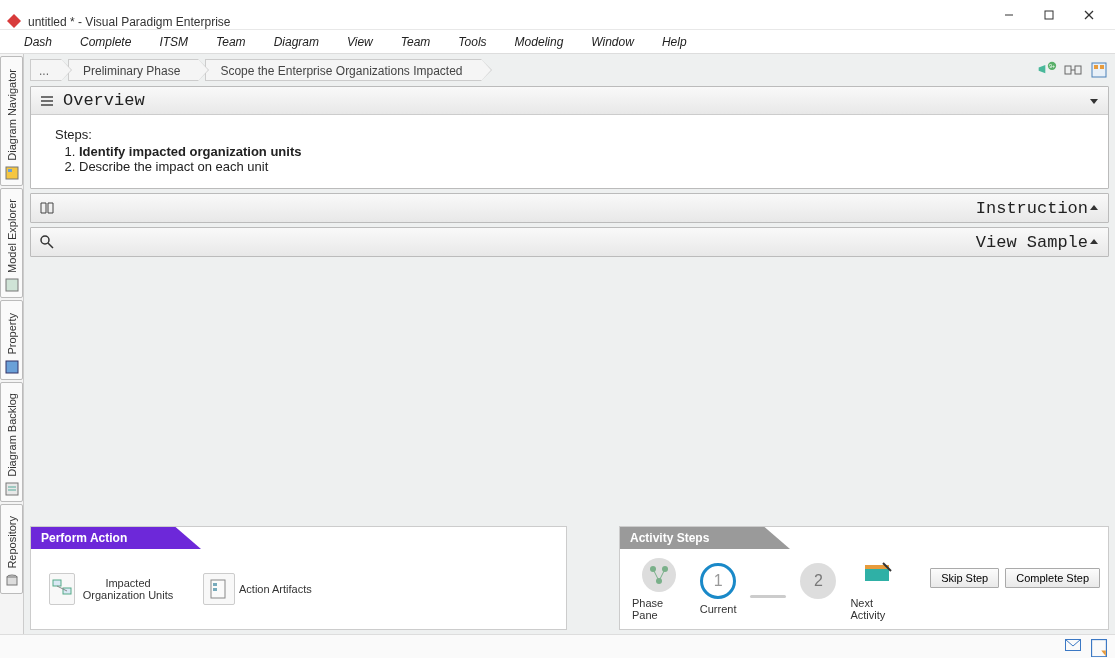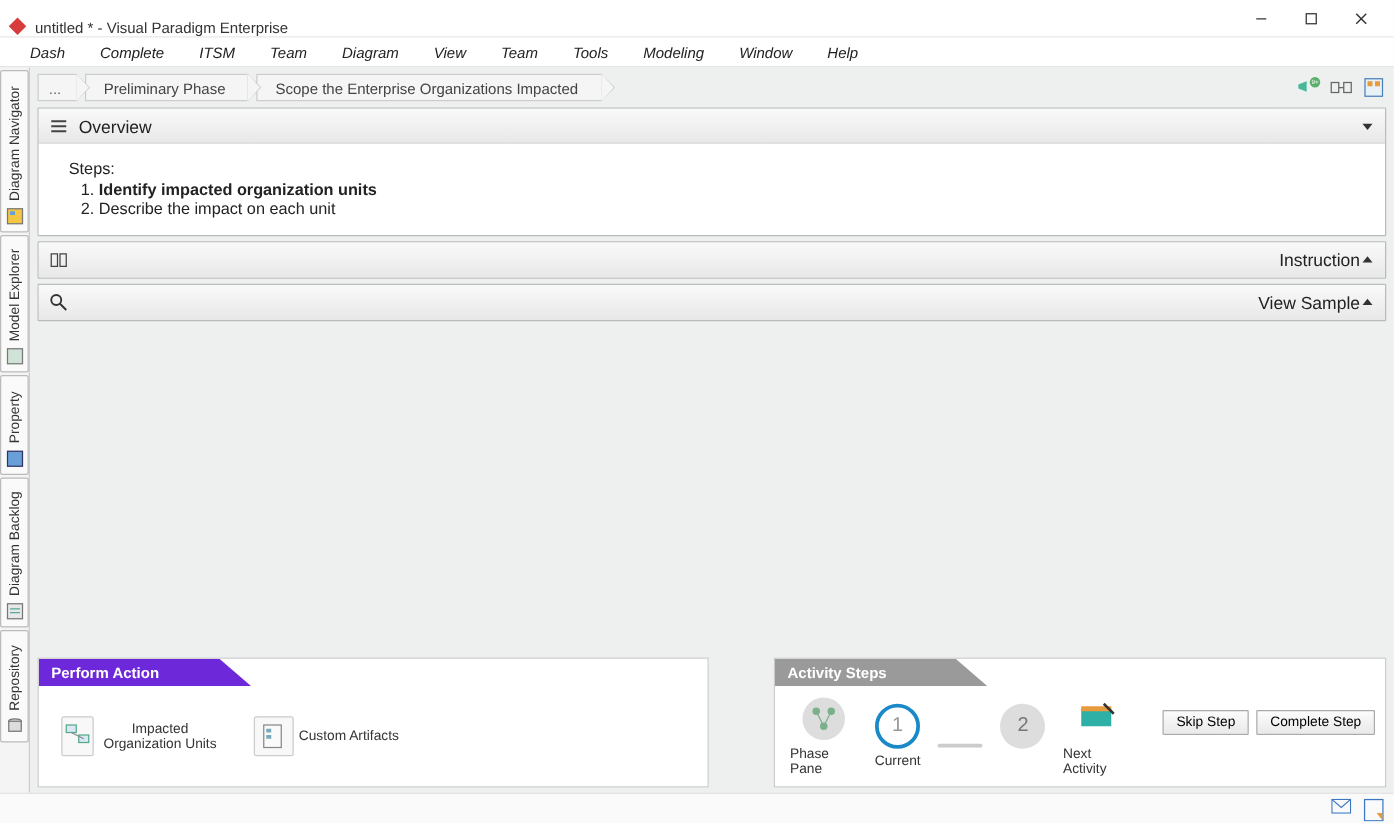--- a/index.html
+++ b/index.html
@@ -30,21 +30,21 @@
 .crumb.first { padding: 0 12px 0 8px; color:#666; }
 .crumb::after { content: ""; position: absolute; right: -10px; top: -1px; border-top: 11px solid transparent; border-bottom: 11px solid transparent; border-left: 10px solid #f5f5f5; z-index: 2; }
 .crumb::before { content: ""; position: absolute; right: -11px; top: -1px; border-top: 11px solid transparent; border-bottom: 11px solid transparent; border-left: 11px solid #ccc; z-index: 1; }
 .crumb-actions { display: flex; gap: 6px; align-items: center; }
 .crumb-actions .act { width: 20px; height: 18px; display: flex; align-items: center; justify-content: center; cursor: pointer; }
 
 .panel { border: 1px solid #bbb; border-radius: 1px; background: #fff; }
 .panel .phead { height: 28px; display: flex; align-items: center; padding: 0 8px; background: linear-gradient(#f9f9f9, #e8e8e8); border-bottom: 1px solid #ccc; cursor: pointer; }
 .panel.collapsed .phead { border-bottom: none; text-align: right; }
 .panel .phead .pico { width: 16px; height: 16px; margin-right: 8px; display: flex; align-items: center; justify-content: center; }
-.panel .phead .ptitle { flex: 1; font-size: 14px; color: #222; }
+.panel .phead .ptitle { flex: 1; font-size: 17px; color: #222; font-family: Liberation Mono, monospace; }
 .panel .phead .pchev { width: 12px; height: 12px; }
 .panel .pbody { padding: 12px 24px 14px 24px; font-size: 13px; background: #fff; }
 .panel .pbody ol { padding-left: 24px; }
 .panel .pbody .steps-lbl { margin-bottom: 2px; }
 
 .bottom-area { display: flex; gap: 8px; margin-top: auto; align-items: stretch; }
 .card { flex: 1; border: 1px solid #ccc; background: #fff; display: flex; flex-direction: column; }
 .card .chead { height: 22px; display: flex; align-items: center; position: relative; overflow: hidden; }
 .card .chead .banner { position: absolute; left: 0; top: 0; height: 100%; padding: 0 30px 0 10px; display: flex; align-items: center; color: #fff; font-size: 12px; font-weight: 600; clip-path: polygon(0 0, 85% 0, 100% 100%, 0 100%); }
 .card.perform .banner { background: #6d28d9; min-width: 170px; }
@@ -256,21 +256,21 @@
             <span>Impacted Organization Units</span>
           </div>
           <div class="action-item">
             <span class="aicon">
                 <svg viewBox="0 0 24 24" width="24" height="24">
                   <rect x="4" y="3" width="14" height="18" fill="#fafafa" stroke="#888"></rect>
                   <rect x="6" y="6" width="4" height="3" fill="#7ab"></rect>
                   <rect x="6" y="11" width="4" height="3" fill="#7ab"></rect>
                 </svg>
               </span>
-            <span>Custom Artifacts</span>
+            <span>Action Artifacts</span>
           </div>
         </div>
       </div>
 
       <div class="card steps">
         <div class="inner">
           <div class="chead">
               <div class="banner">Activity Steps</div>
             </div>
           <div class="cbody">

